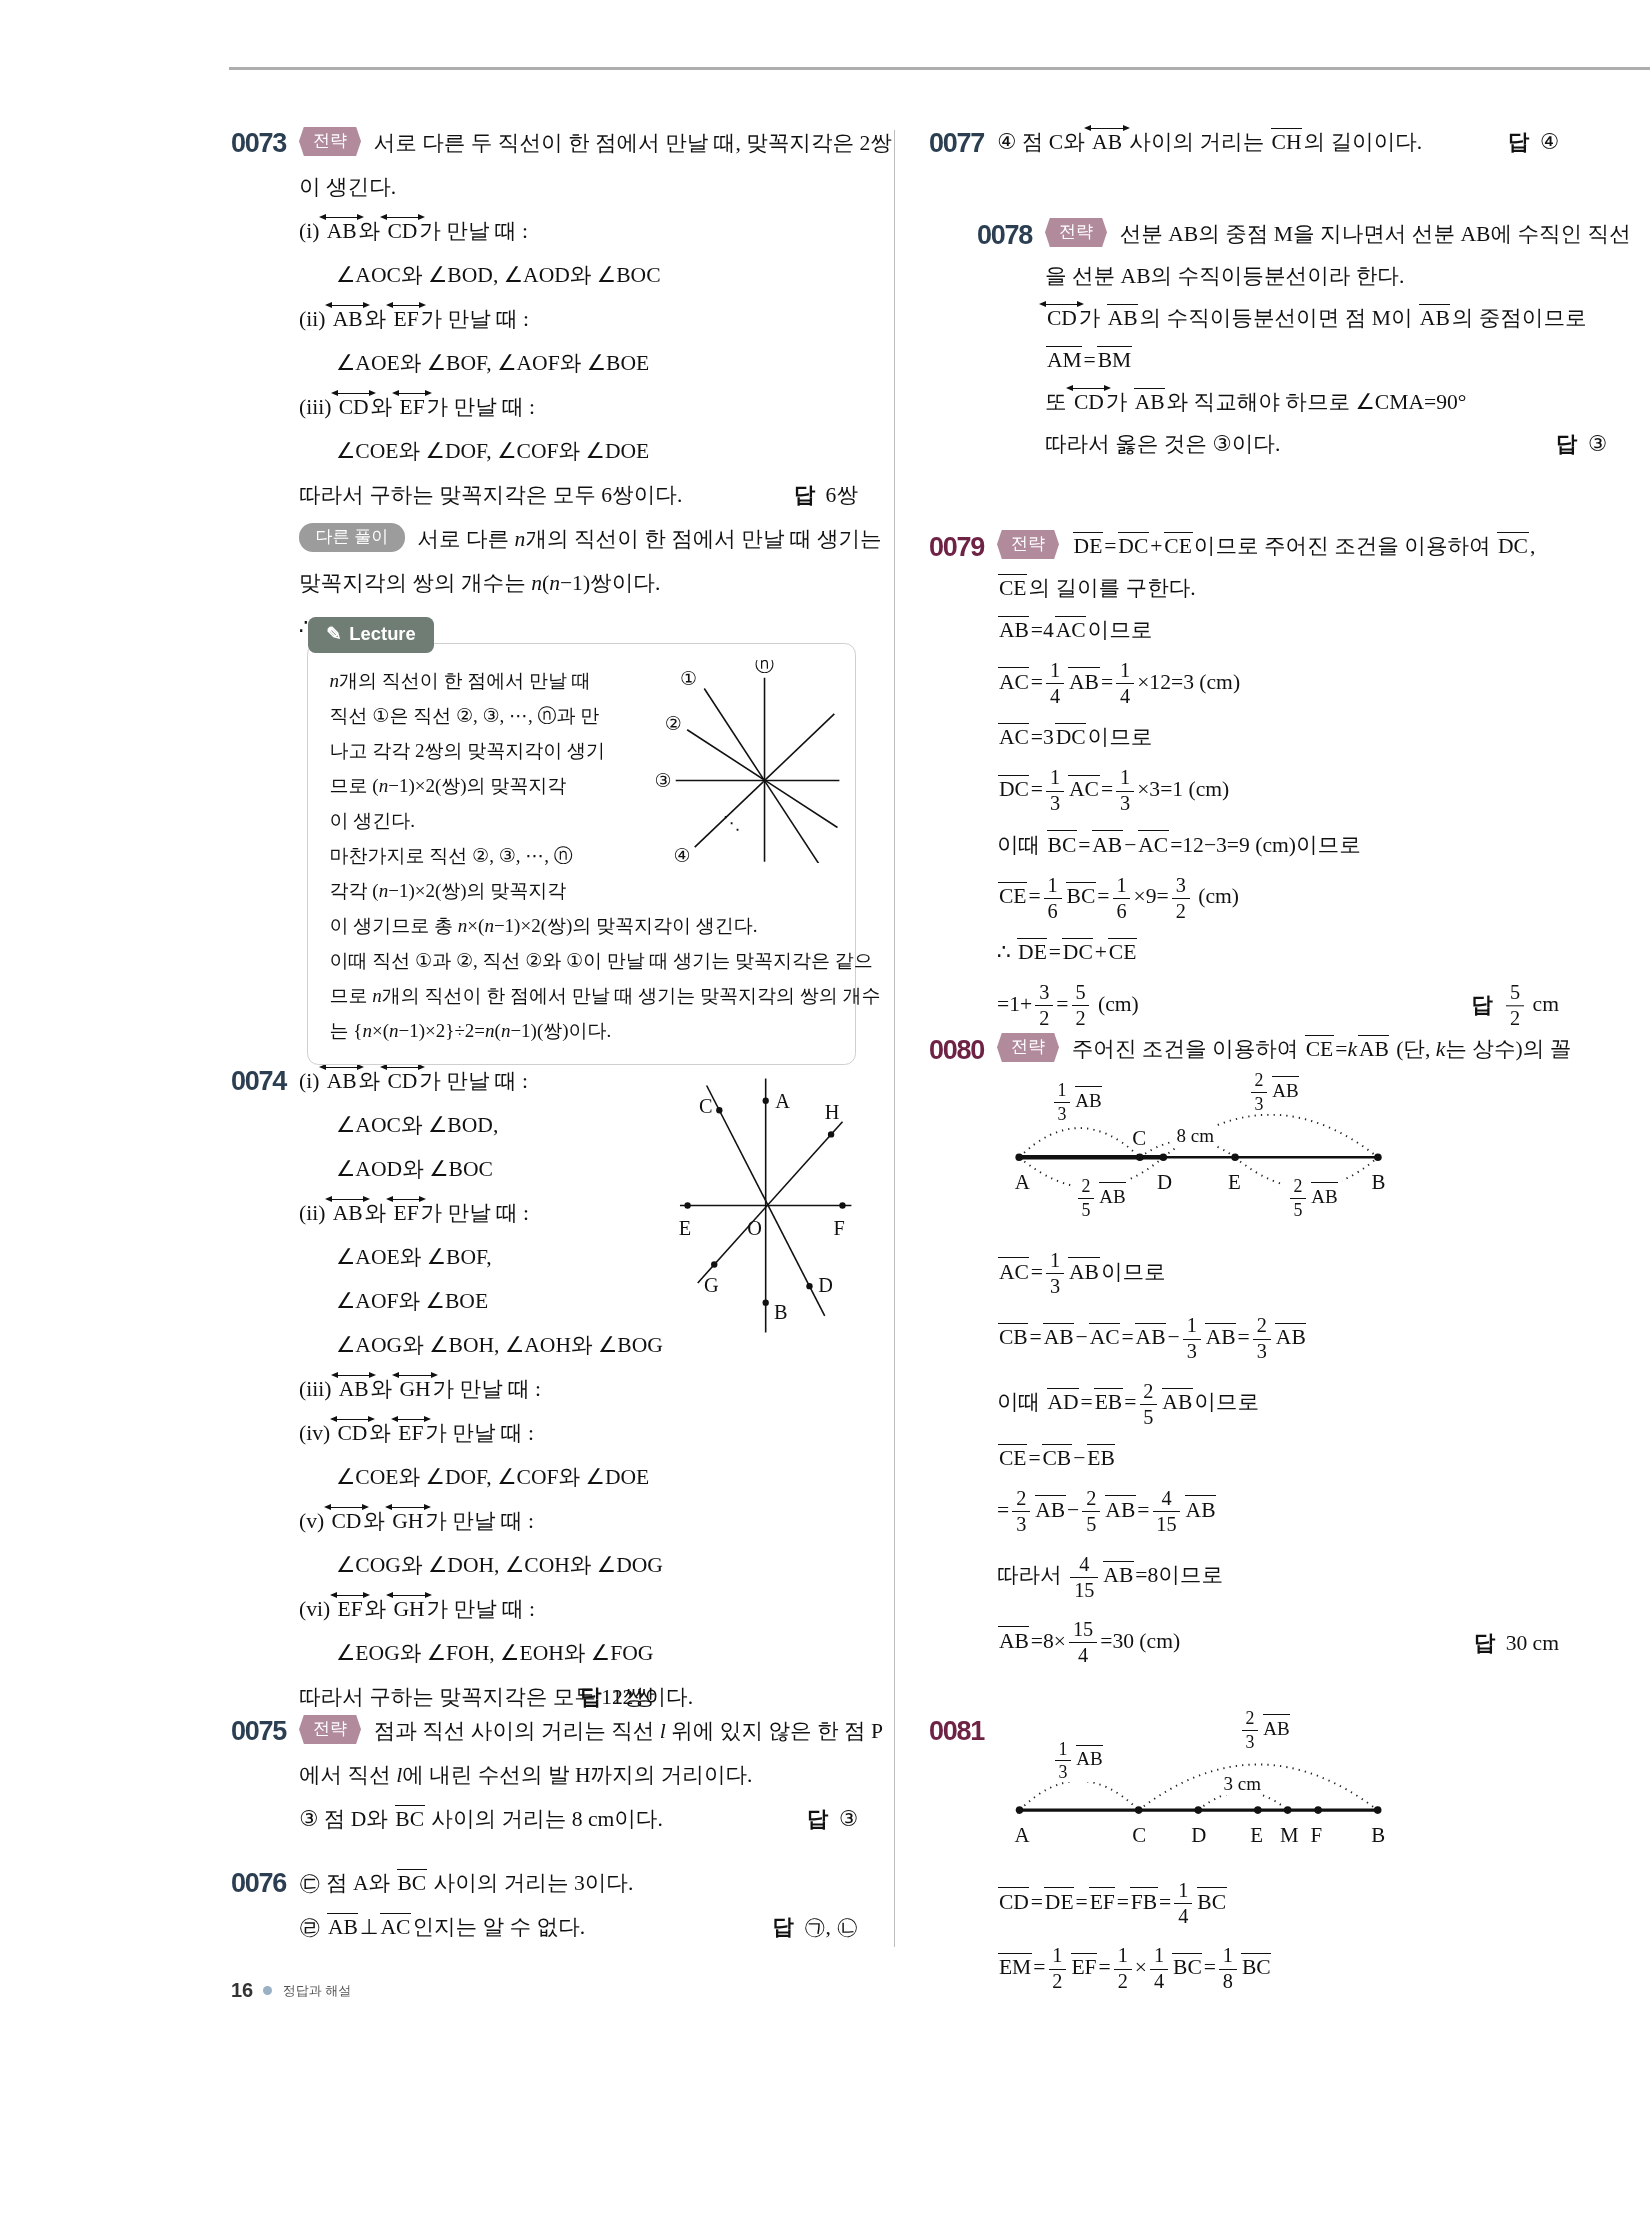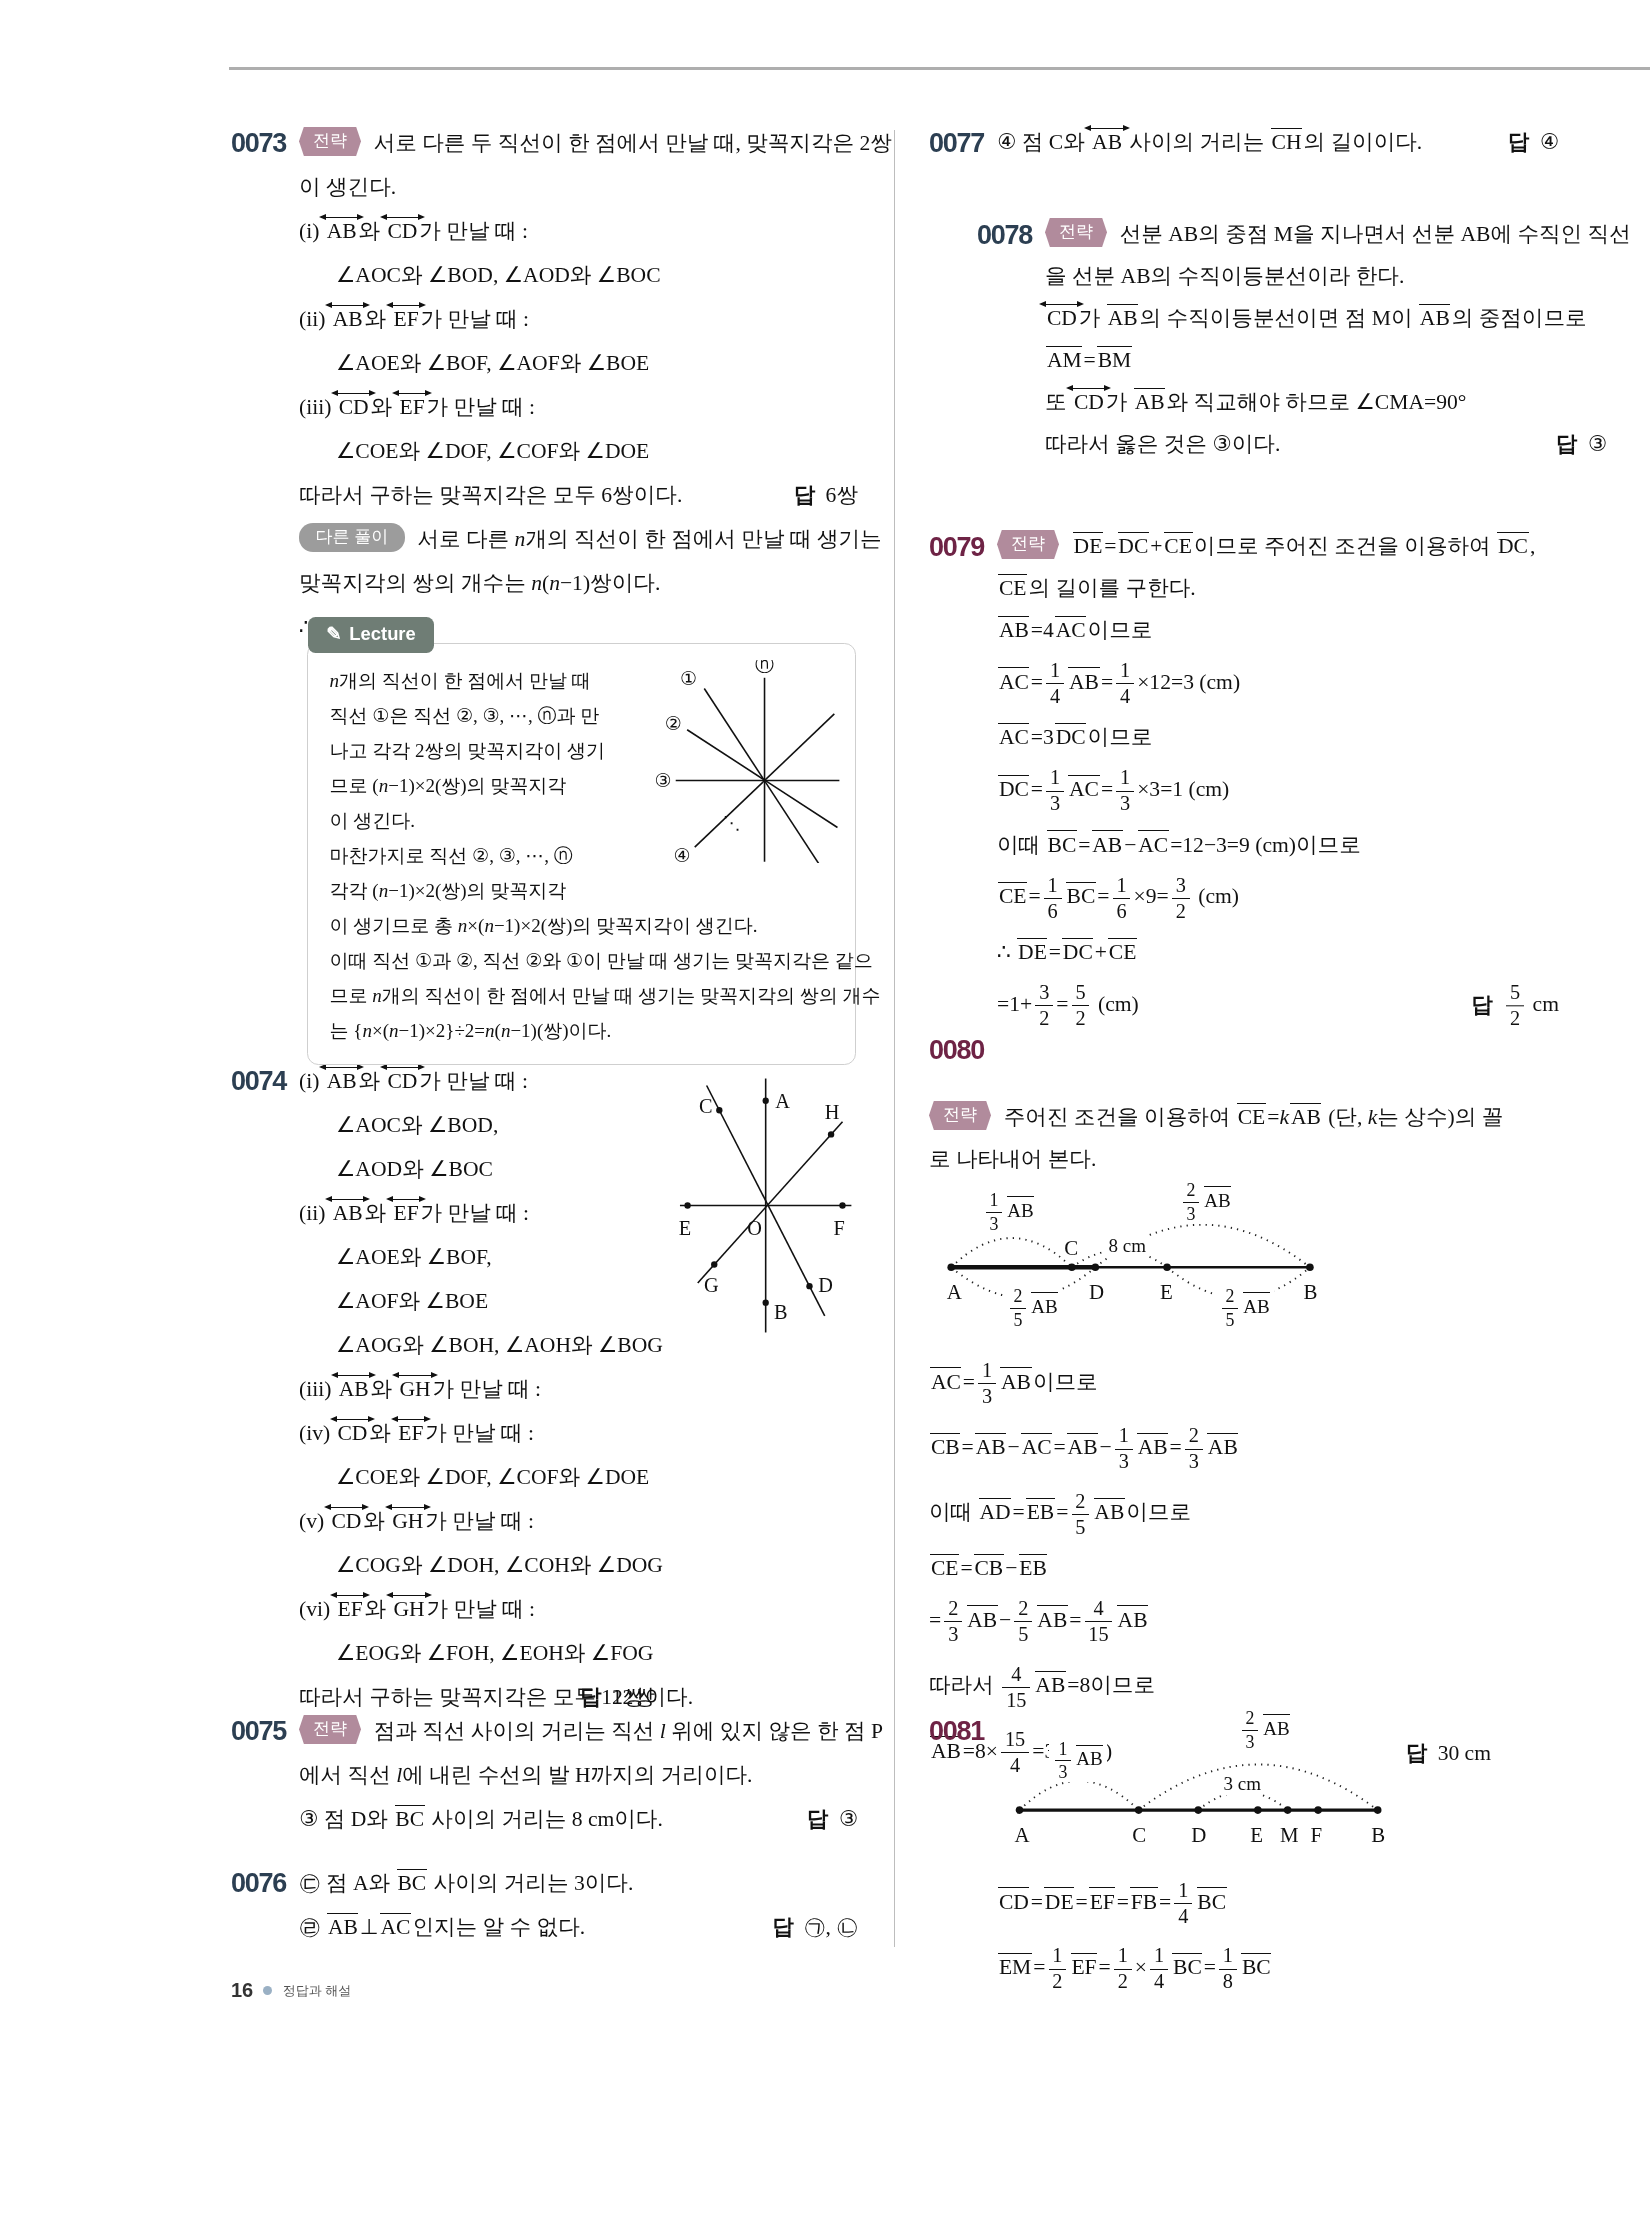--- a/index.html
+++ b/index.html
@@ -285,26 +285,25 @@
             </span> (cm)</span><span class="ans">
             <b>답</b>
             <span class="mtx"><span class="frac">
                 <span class="fn">5</span>
                 <span class="fd">2</span>
               </span> cm</span>
           </span></div>
       </div>
   </div>
 
-  <div class="prob col-right" style="left:929px;top:1028px;width:630px;flex-direction:column;">
+  <div class="prob col-right" style="left:929px;top:1028px;width:630px;">
     <div class="pnum maroon">0080</div>
     <div class="pc" style="width:562px;">
       <div>
           <div class="ln"><span class="bdg strategy">전략</span><span class="mtx">주어진 조건을 이용하여 <span class="ov">CE</span>=<span class="it">k</span><span class="ov">AB</span> (단, <span class="it">k</span>는 상수)의 꼴</span></div>
-          <div class="ln"><span class="mtx">로 나타내어 본다.</span></div>
         </div>
       <div class="figslot" style="height:171px;">
         <svg width="419" height="143" viewBox="0 0 660 225" style="position:absolute;left:0;top:11.4px;">
           <g fill="none" stroke="#222" stroke-width="3" stroke-dasharray="2 8">
             <path d="M35,120 Q130,28 225,120"></path>
             <path d="M262,120 Q430,-14 600,120"></path>
             <path d="M35,120 Q150,216 262,120"></path>
             <path d="M375,120 Q490,216 600,120"></path>
             <path d="M225,120 Q300,66 375,120"></path>
           </g>

